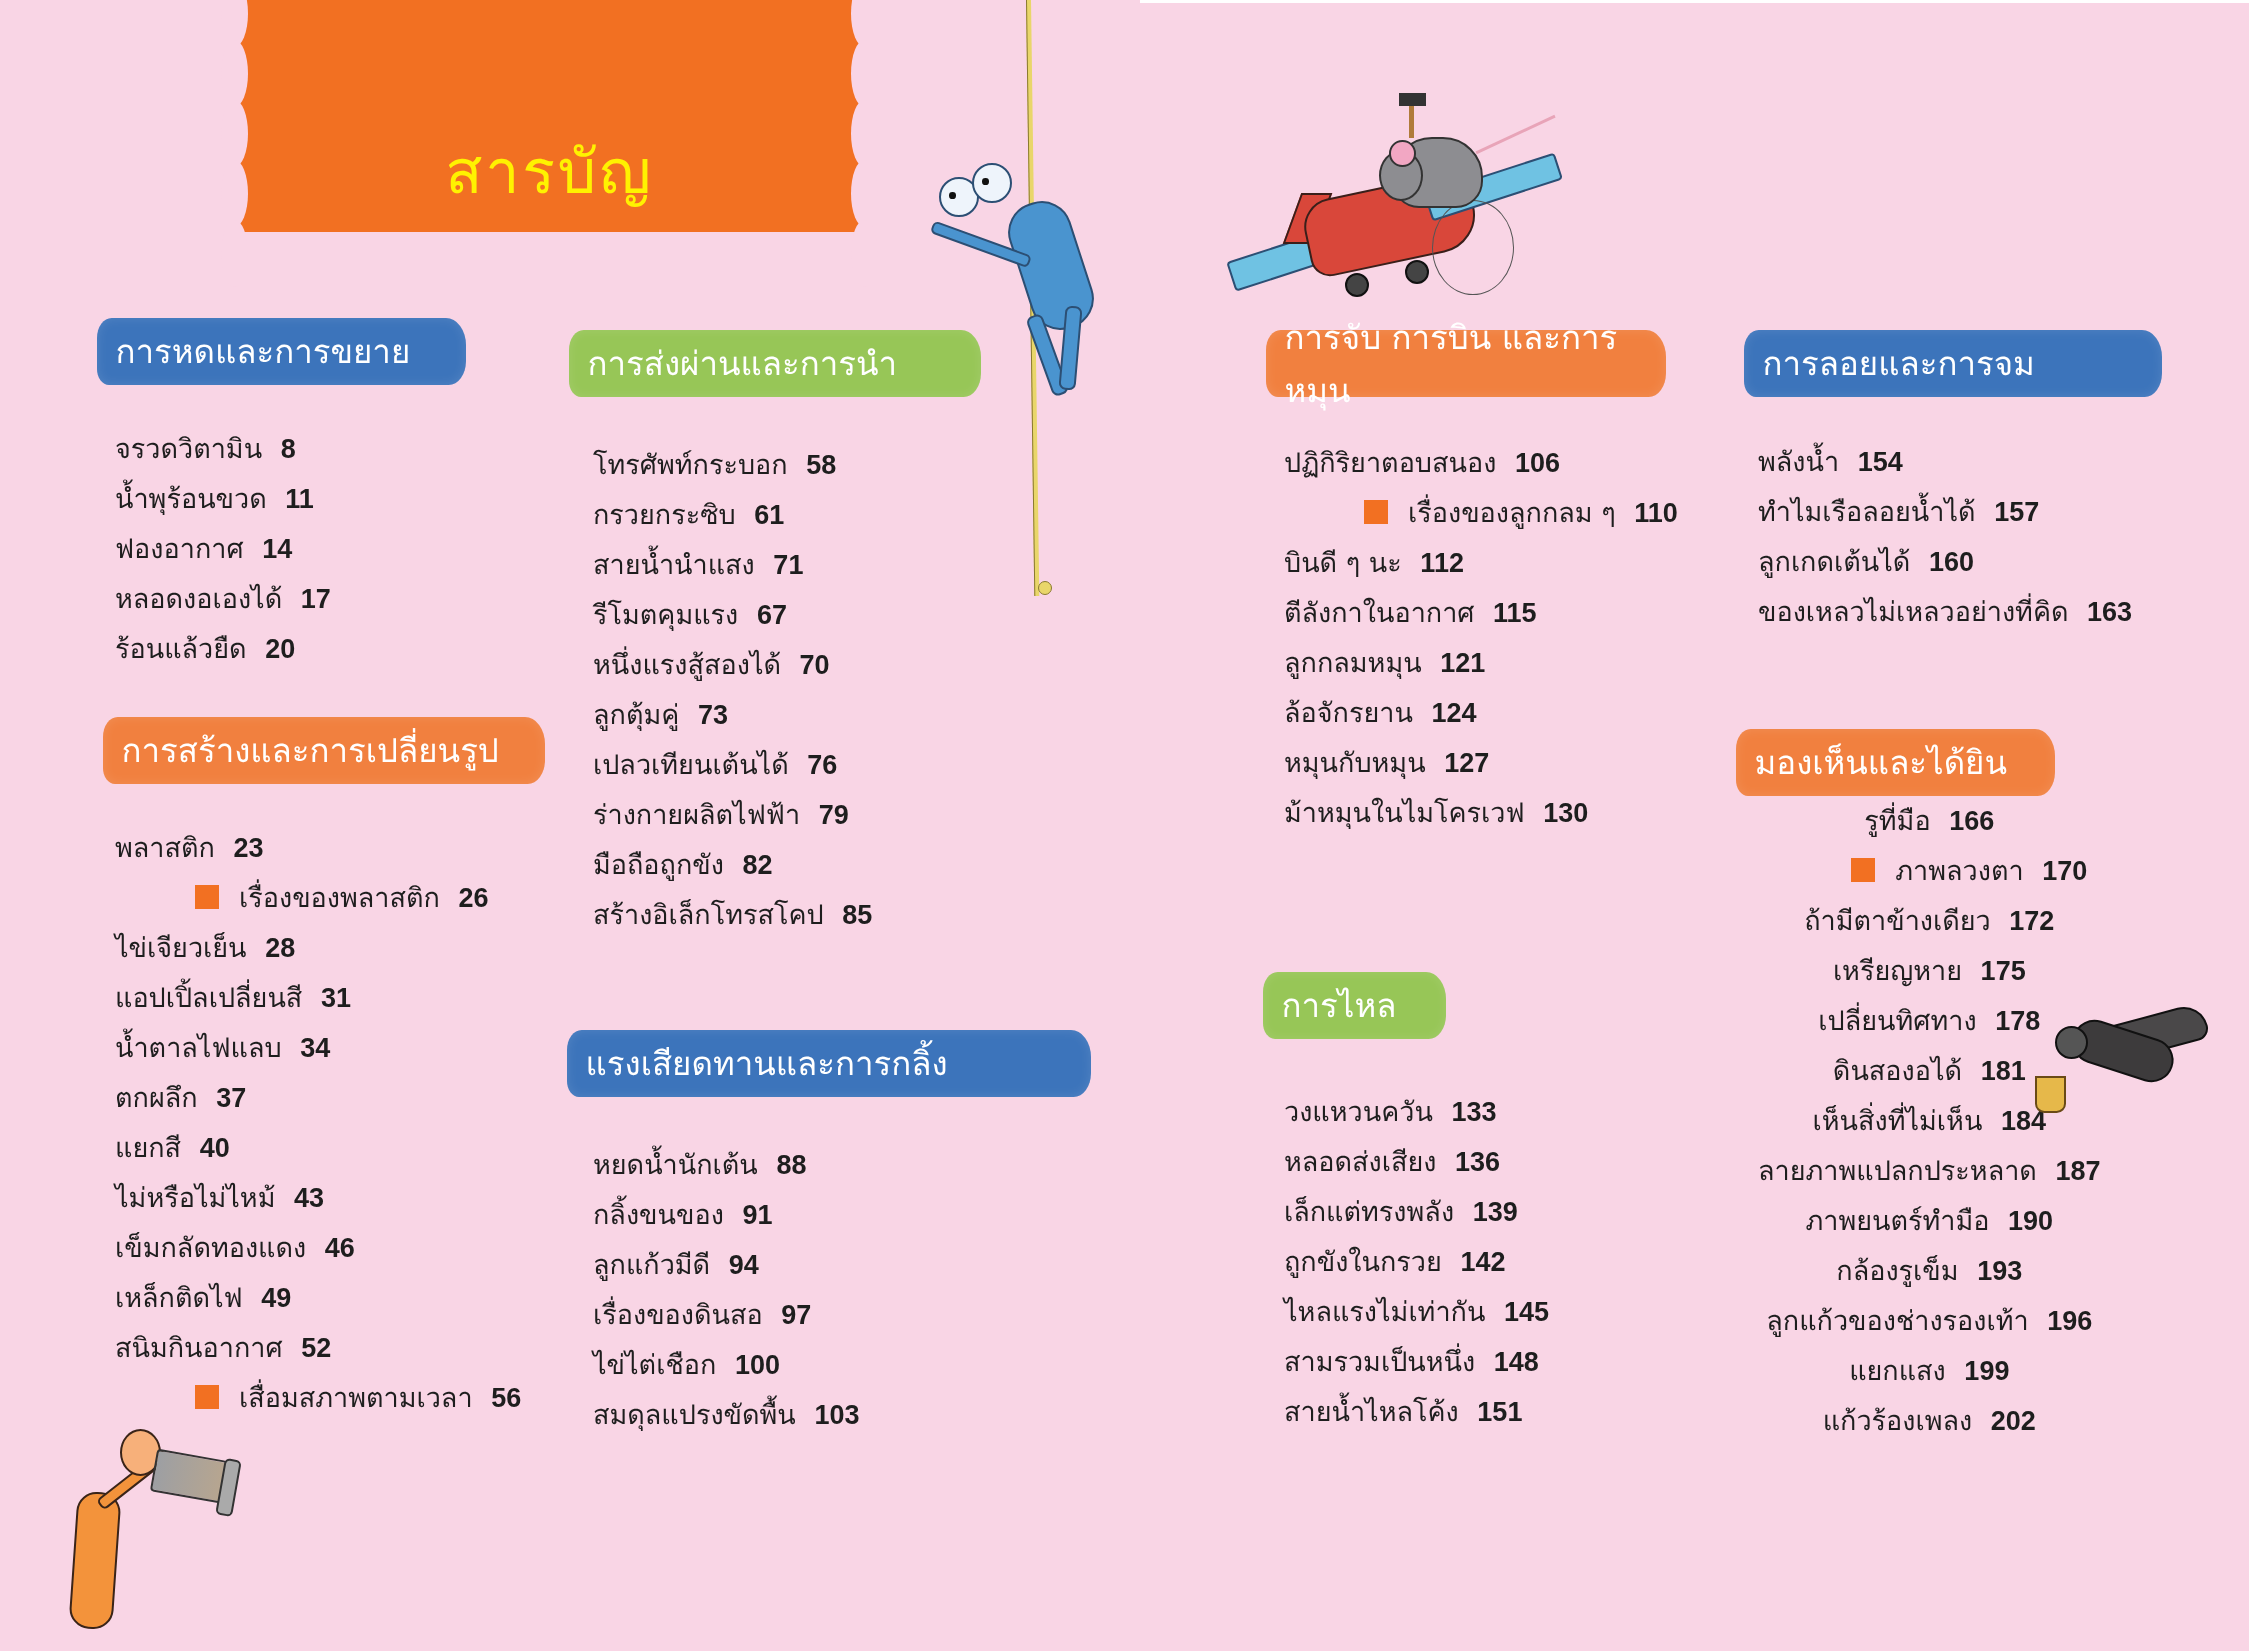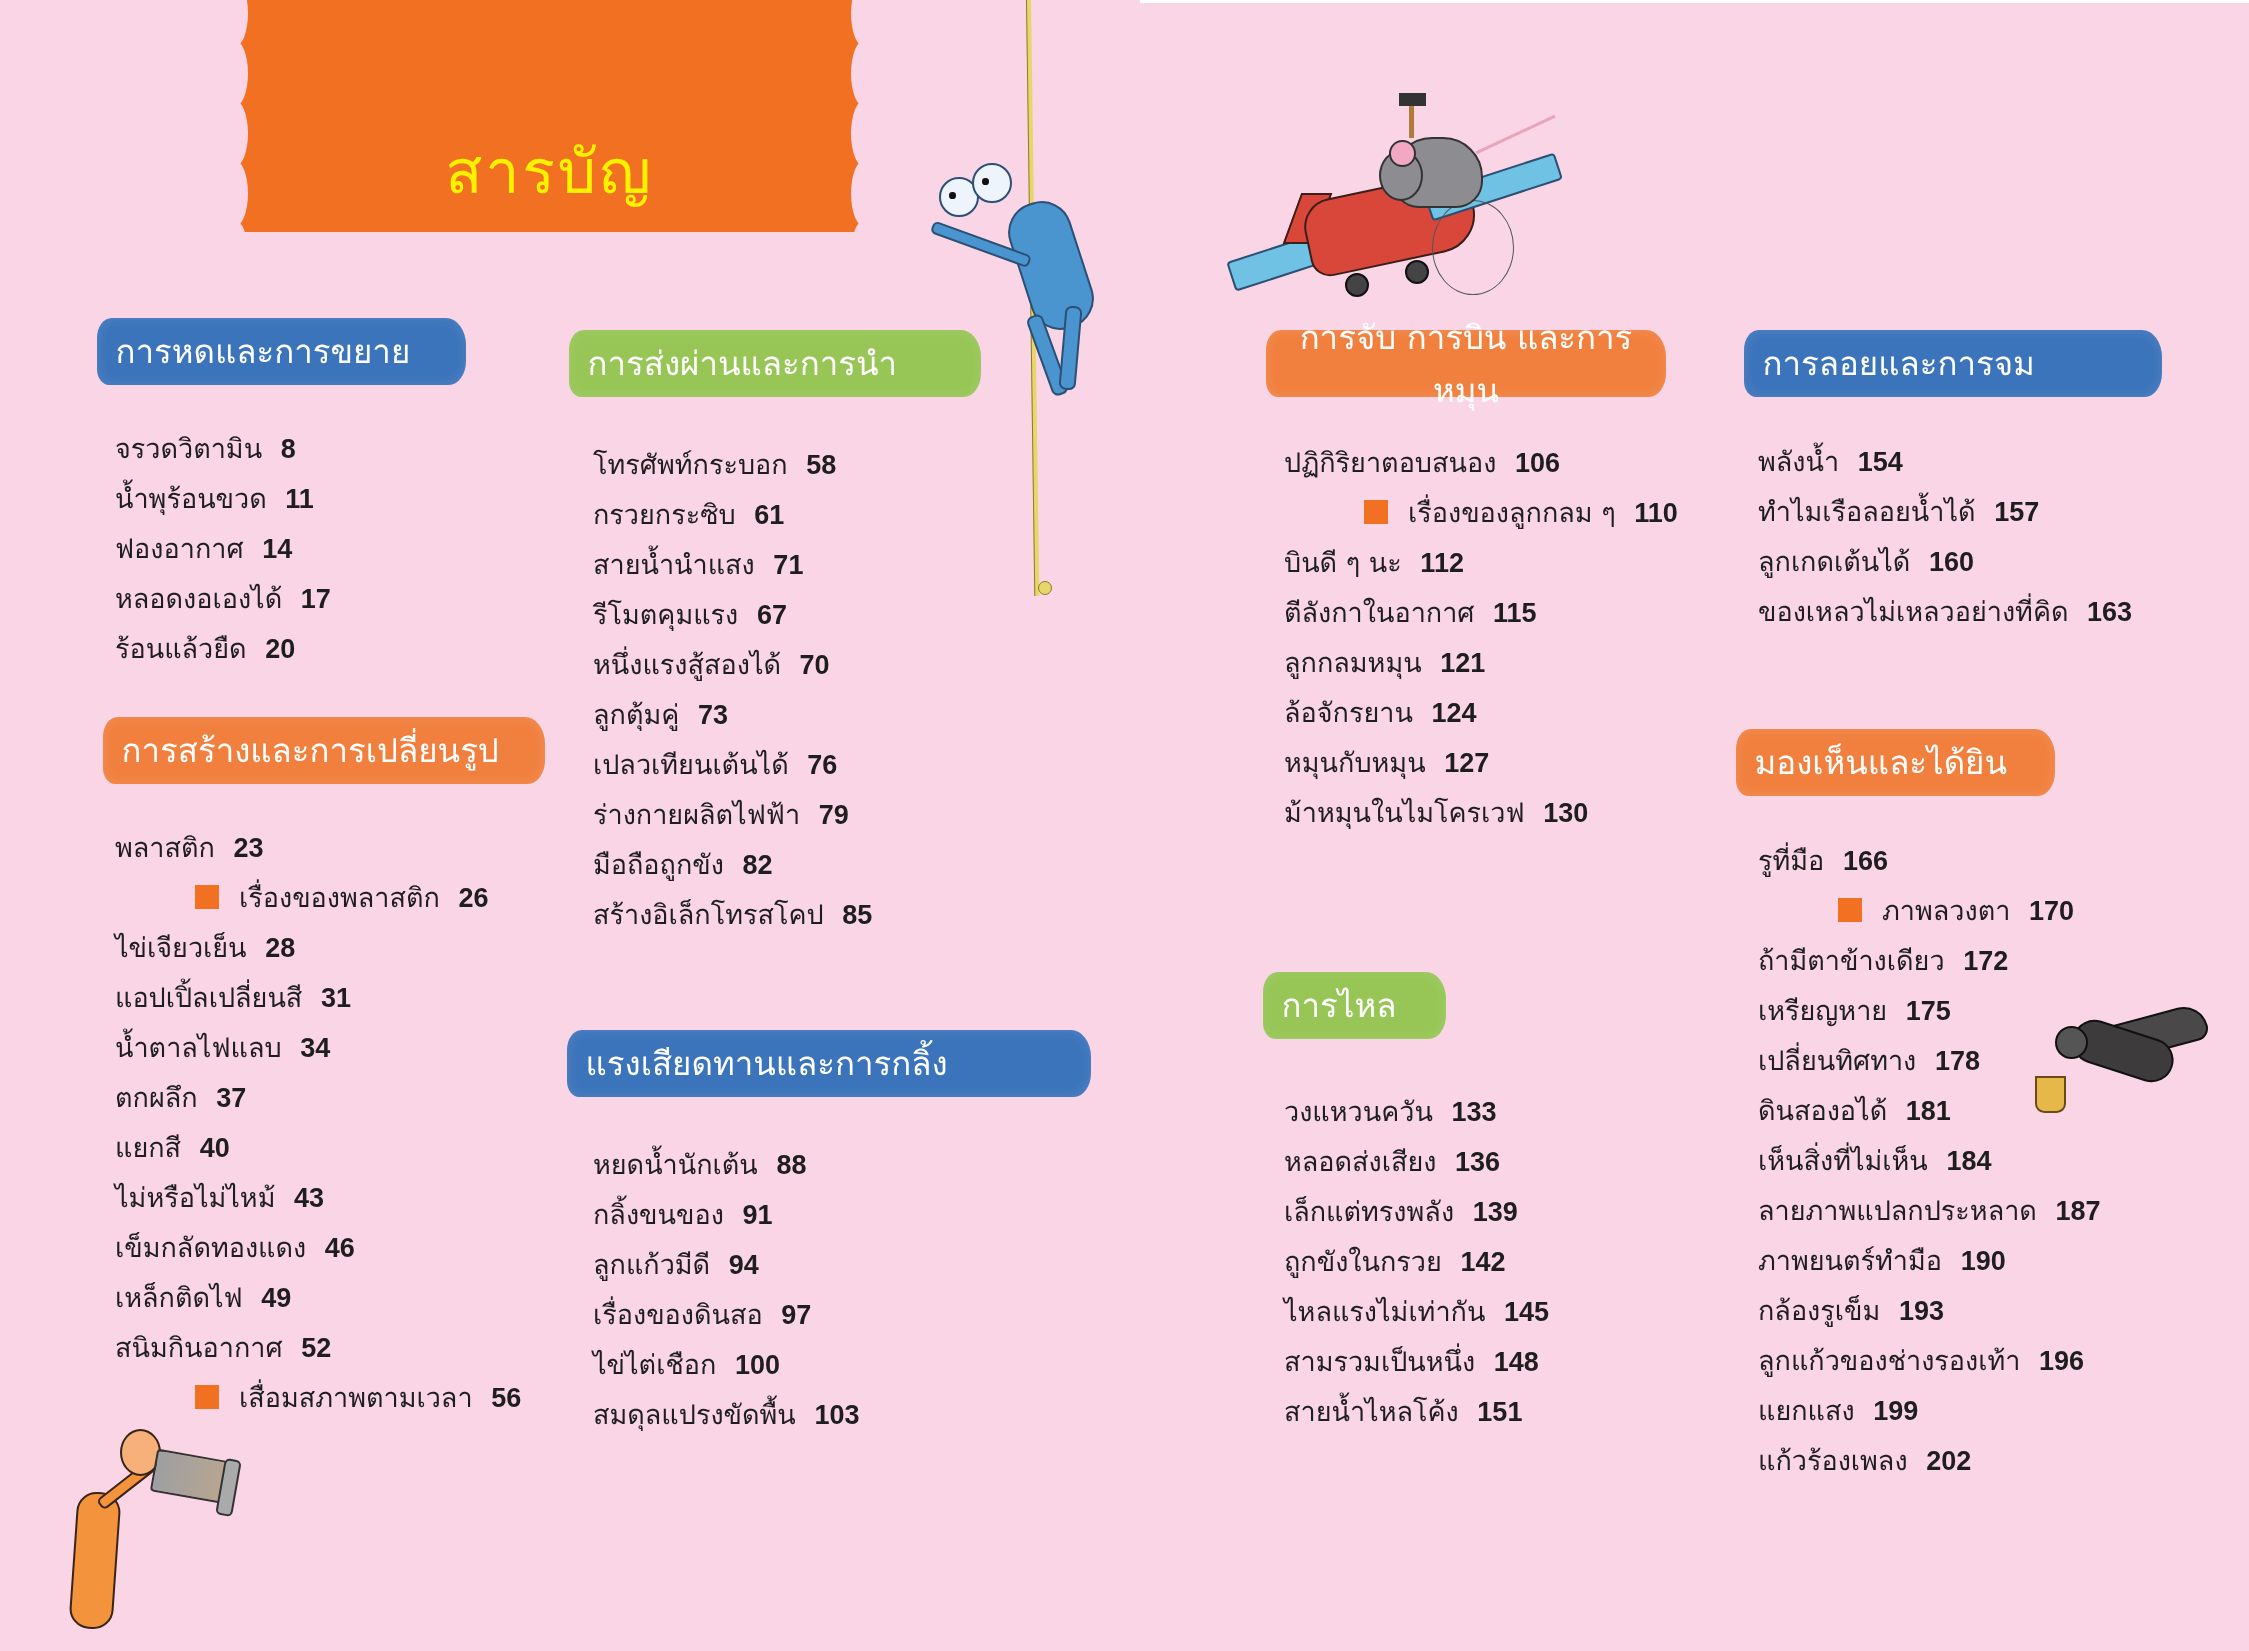--- a/index.html
+++ b/index.html
@@ -23,21 +23,20 @@
     font-size:61px; color:#fff200; letter-spacing:2.7px;
   }
 
   
   .sec-head {
     position:absolute; height:67px; display:flex; align-items:center;
     padding:0 18.6px; box-sizing:border-box;
     color:#ffffff; font-size:33px; font-family:"DejaVu Sans", sans-serif;
     border-radius:14.7px 20px 17.3px 12px / 20px 27px 24px 16px;
     box-shadow: inset 0 0 12px rgba(255,255,255,0.12);
-    text-align: center;
   }
   .sec-head.blue   { background:#3c74bb; }
   .sec-head.orange { background:#f1803f; }
   .sec-head.green  { background:#97c657; }
 
   
   .items { position:absolute; list-style:none; margin:0; padding:0; }
   .items li {
     height:50px; line-height:50px; font-size:27px; white-space:nowrap;
     font-family:"DejaVu Sans", sans-serif; font-weight:normal;
@@ -192,21 +191,21 @@
 <ul class="items" style="left:1758px; top:437px;">
   <li><span>พลังน้ำ</span><span class="pg">154</span></li>
   <li><span>ทำไมเรือลอยน้ำได้</span><span class="pg">157</span></li>
   <li><span>ลูกเกดเต้นได้</span><span class="pg">160</span></li>
   <li><span>ของเหลวไม่เหลวอย่างที่คิด</span><span class="pg">163</span></li>
 </ul>
 
 <div class="sec-head orange" style="left:1736px; top:729px; width:319px;">
   <span>มองเห็นและได้ยิน</span>
 </div>
-<ul class="items" style="left:1758px; top:836px;">
+<ul class="items" style="left:1758px; top:796px;text-align:center;">
   <li><span>รูที่มือ</span><span class="pg">166</span></li>
   <li class="sub"><span class="bullet"></span><span>ภาพลวงตา</span><span class="pg">170</span></li>
   <li><span>ถ้ามีตาข้างเดียว</span><span class="pg">172</span></li>
   <li><span>เหรียญหาย</span><span class="pg">175</span></li>
   <li><span>เปลี่ยนทิศทาง</span><span class="pg">178</span></li>
   <li><span>ดินสองอได้</span><span class="pg">181</span></li>
   <li><span>เห็นสิ่งที่ไม่เห็น</span><span class="pg">184</span></li>
   <li><span>ลายภาพแปลกประหลาด</span><span class="pg">187</span></li>
   <li><span>ภาพยนตร์ทำมือ</span><span class="pg">190</span></li>
   <li><span>กล้องรูเข็ม</span><span class="pg">193</span></li>

